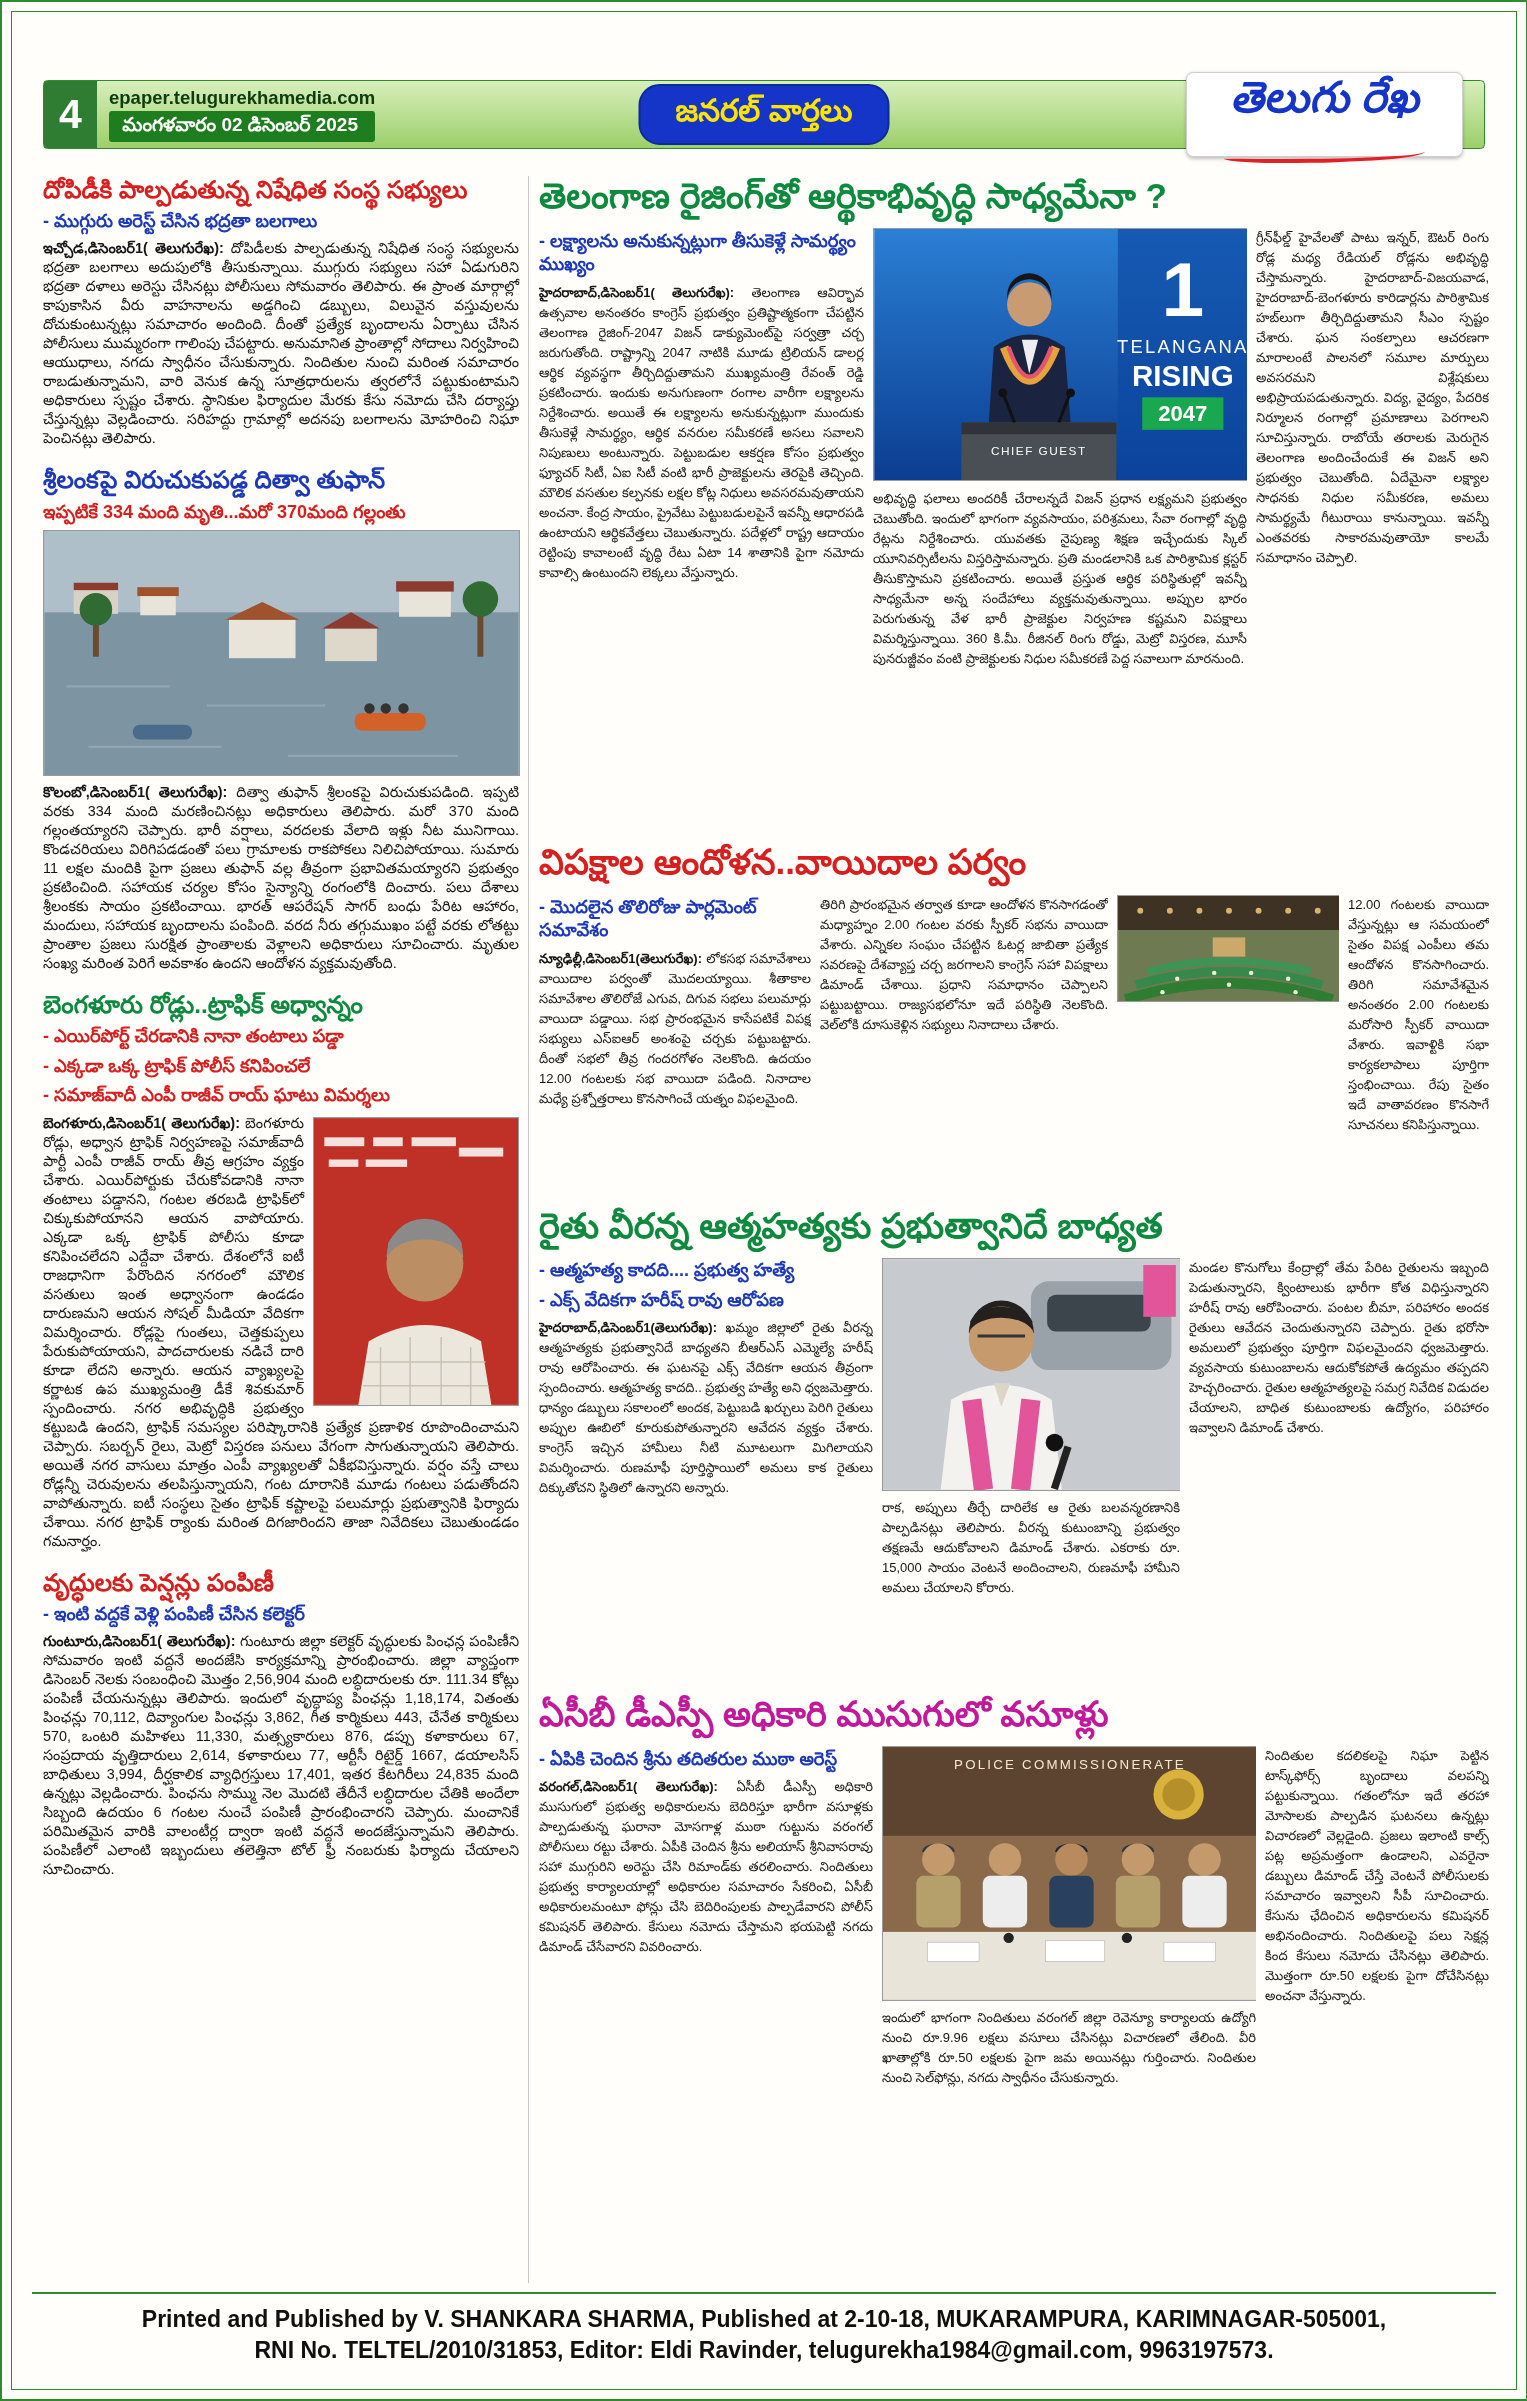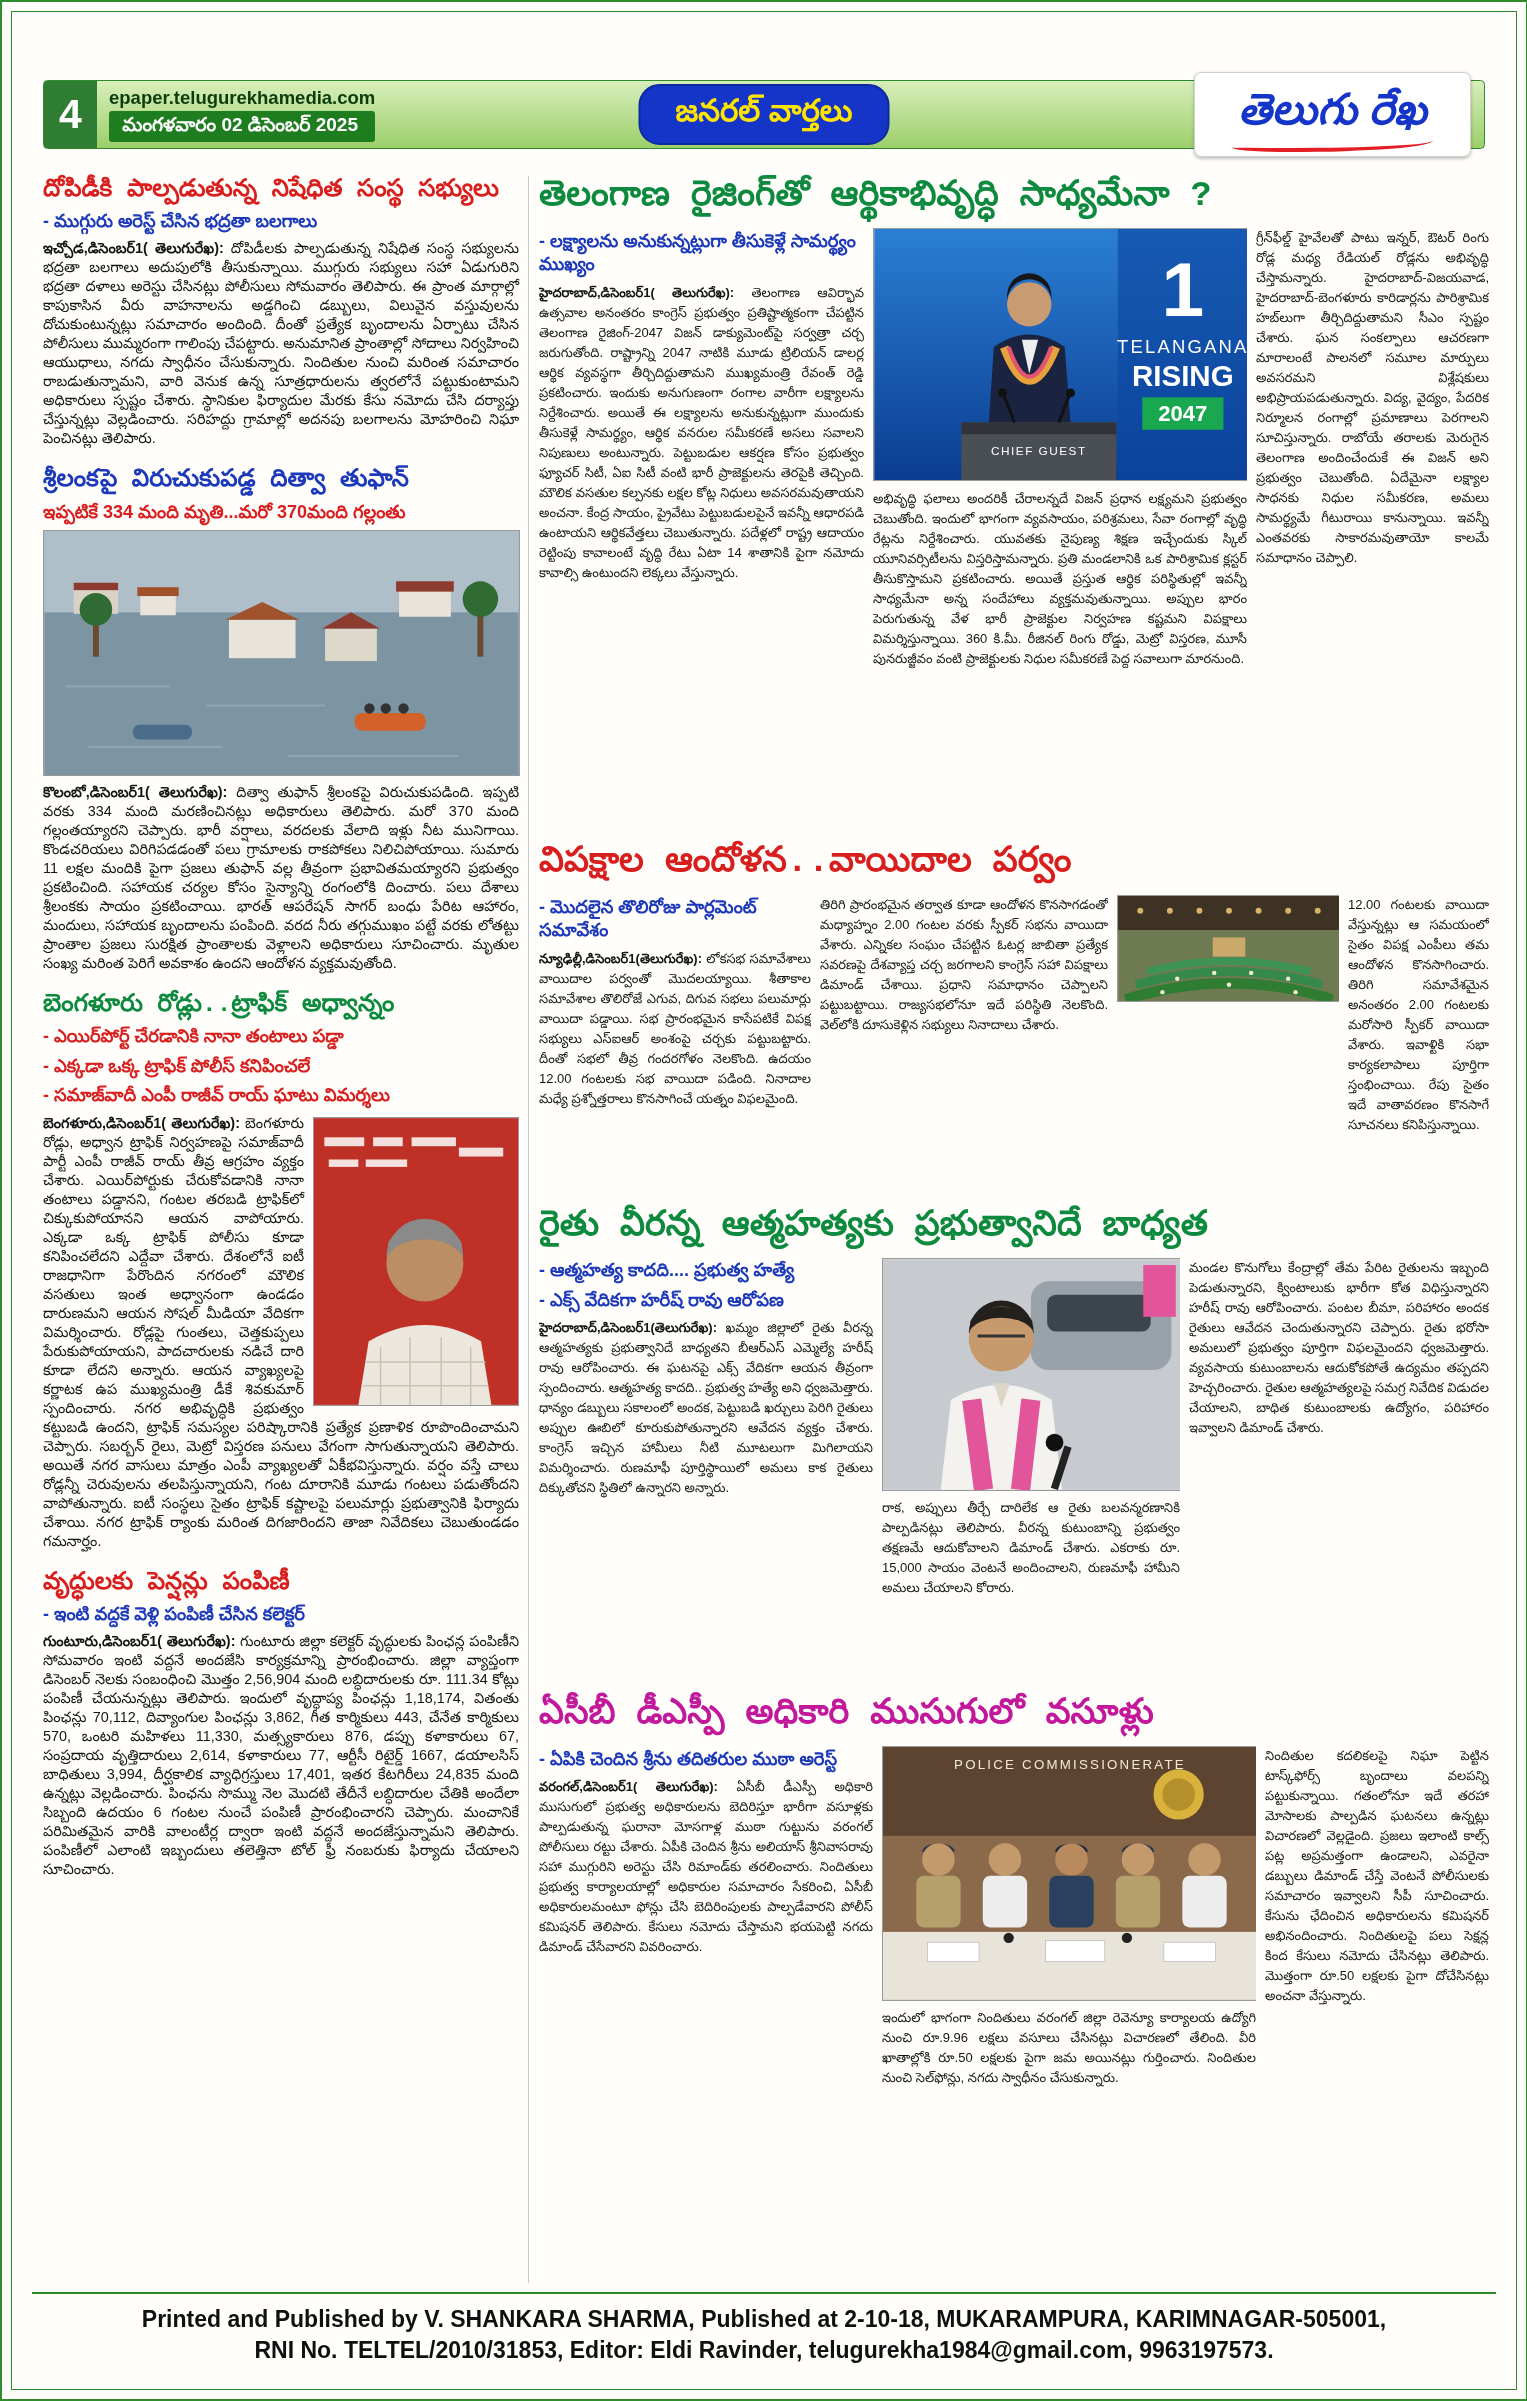--- a/index.html
+++ b/index.html
@@ -11,34 +11,34 @@
   .topbar{position:absolute;left:41px;right:41px;top:78px;height:69px;
           background:linear-gradient(180deg,#d8eebb,#9ccf6a);
           border:1.5px solid #2e8b2e;border-radius:4.4px;display:flex;align-items:center;box-sizing:border-box;}
   .pagenum{width:53px;height:100%;background:#2e7d32;color:#fff;font-size:41px;font-weight:bold;
            display:flex;align-items:center;justify-content:center;border-radius:3px 0 0 3px;}
   .site-block{margin-left:12px;display:flex;flex-direction:column;gap:2.2px;}
   .site{color:#0b3d0b;font-weight:bold;font-size:18.5px;}
   .date{background:#1e7d1e;color:#fff;font-size:19px;font-weight:bold;padding:2.2px 13.3px;border-radius:3px;}
   .section-pill{position:absolute;left:50%;transform:translateX(-50%);background:#1535c8;color:#ffe400;
                 font-size:31px;font-weight:bold;padding:7.4px 35px;border-radius:21px;border:2.2px solid #0b2a9e;}
-  .masthead{position:absolute;right:13px;top:-9px;height:83px;width:275px;background:#fff;
-            border:1.5px solid #cfcfcf;border-radius:7.4px;display:flex;align-items:center;justify-content:center;
+  .masthead{position:absolute;right:21px;top:-9px;height:83px;width:275px;background:#fff;
+            border:1.5px solid #cfcfcf;border-radius:7.4px;display:flex;justify-content:center;
             box-shadow:0 1.5px 3.7px rgba(0,0,0,.25);}
   .masthead-text{color:#1535c8;font-size:43px;font-weight:bold;font-style:italic;position:relative;}
   .masthead-text::after{content:"";position:absolute;left:-6px;right:-6px;bottom:-7.4px;height:12px;
             border-bottom:4.4px solid #e31e24;border-radius:0 0 100% 40%;}
 
   
   .col-left{position:absolute;left:41px;top:174px;width:476px;}
   .divider{position:absolute;left:526px;top:174px;height:2107px;width:0.7px;background:#c9c9c9;}
   .col-right{position:absolute;left:537px;top:174px;width:950px;}
 
   .art{margin-bottom:18px;}
-  .hl{font-weight:bold;line-height:1.15;margin:0 0 6px;font-family:Liberation Mono, monospace;}
+  .hl{font-weight:bold;line-height:1.15;margin:0 0 6px;}
   .hl.small{font-size:24.4px;}
   .hl.big{font-size:35px;margin:15px 0 12px;}
   .art-big:first-child .hl.big{margin-top:0;}
   .red{color:#d91e1e;} .blue{color:#1c39bb;} .green{color:#0e8a3e;} .magenta{color:#c2189b;}
   .sub{font-size:18px;font-weight:bold;color:#1c39bb;margin:1.5px 0 6px;line-height:1.3;}
   .sub.red{color:#d91e1e;}
   .body{font-size:14.4px;line-height:19px;text-align:justify;color:#141414;margin:0;}
   .col-right .body{font-size:13px;line-height:20px;}
   .dateline{font-weight:bold;}
   .row{display:flex;gap:9px;overflow:hidden;}

